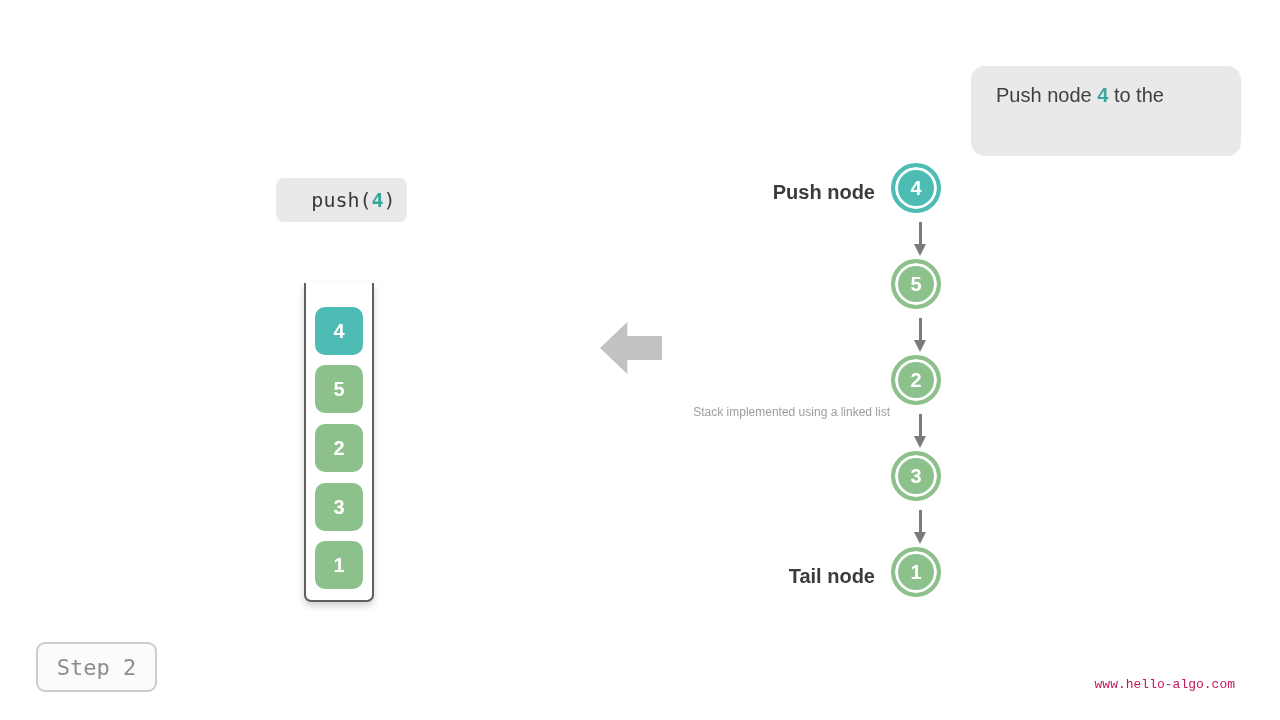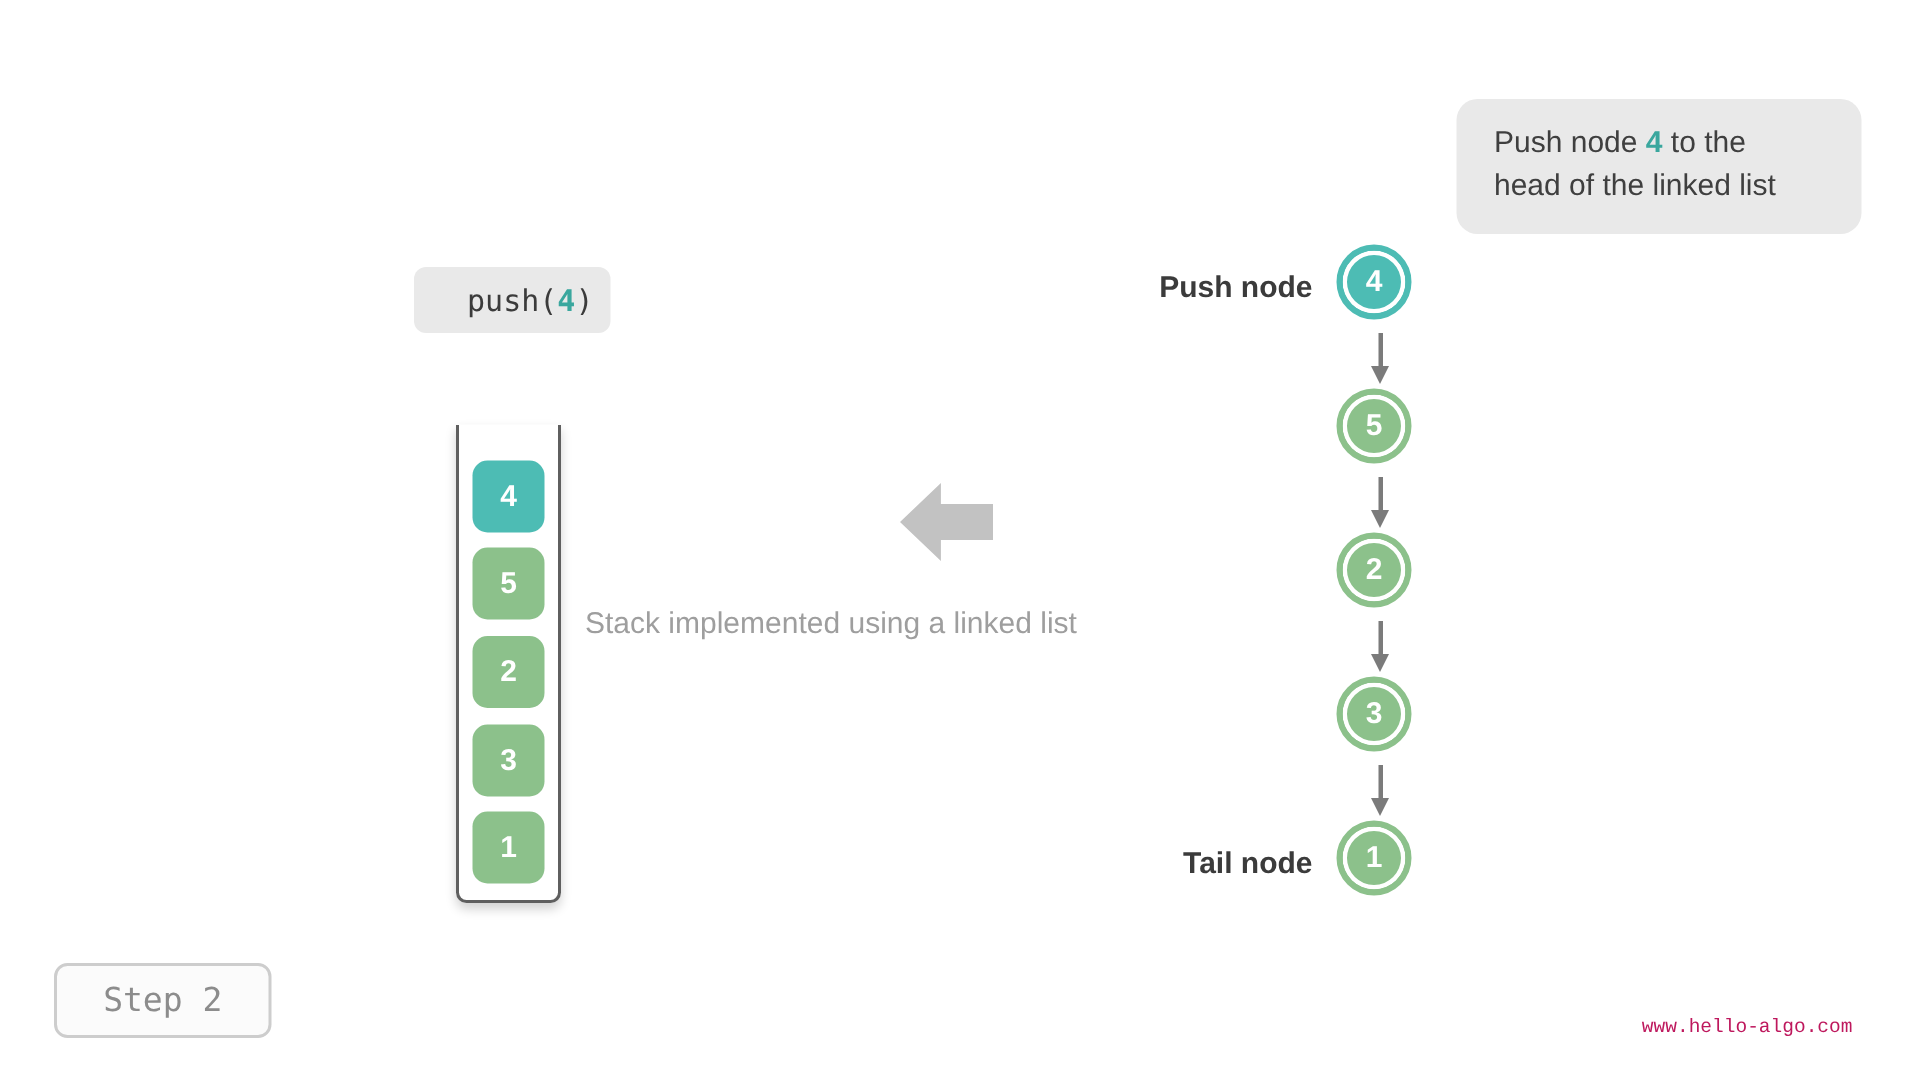--- a/index.html
+++ b/index.html
@@ -50,21 +50,21 @@
   
   .big-arrow {
     position: absolute; left: 600px; top: 322px; width: 62px; height: 52px;
     background: #c2c2c2;
     clip-path: polygon(0% 50%, 44% 0%, 44% 27%, 100% 27%, 100% 73%, 44% 73%, 44% 100%);
   }
 
   
   .caption {
     position: absolute; left: 390px; top: 405px; width: 500px;
-    text-align: left; font-size: 20px; color: #9e9e9e;
+    text-align: right; font-size: 12px; color: #9e9e9e;
   }
 
   
   .node {
     position: absolute; left: 891px; width: 50px; height: 50px;
     border: 4px solid; border-radius: 50%;
     box-shadow: inset 0 0 0 3px #ffffff;
     display: flex; align-items: center; justify-content: center;
     color: #ffffff; font-size: 20px; font-weight: 600;
   }
@@ -91,40 +91,39 @@
 
   .node-label {
     position: absolute; left: 675px; width: 200px;
     text-align: right; font-size: 20px; font-weight: 700; color: #3b3b3b;
   }
   .head-label { top: 181px; }
   .tail-label { top: 565px; text-align: right; }
 
   
   .step-chip {
-    position: absolute; left: 36px; top: 642px; width: 145px; height: 50px;
+    position: absolute; left: 36px; top: 642px; width: 121px; height: 50px;
     background: #fbfbfb; border: 2px solid #cdcdcd; border-radius: 9px;
     display: flex; align-items: center; justify-content: center;
     font-family: "DejaVu Sans Mono", monospace;
     font-size: 22px; color: #8c8c8c;
   }
 
   
   .watermark {
     position: absolute; right: 45px; top: 677px;
     font-family: Liberation Mono, monospace;
     font-size: 13px; color: #be185d;
   }
 </style>
 </head>
 <body>
 
 <div class="callout">
   <span>Push node </span><span class="hl" style="color: rgb(58, 167, 158);">4</span><span> to the</span><br>
-  <span>head of the linked list</span>
 </div>
 
 <div class="push-chip">
   <span>push(</span>
     <span class="hl" style="color: rgb(58, 167, 158);">4</span>
     <span>)</span>
 </div>
 
 <div class="stack">
   <div class="sbox" style="background-color: rgb(77, 188, 180); border-color: rgb(77, 188, 180);">4</div>

